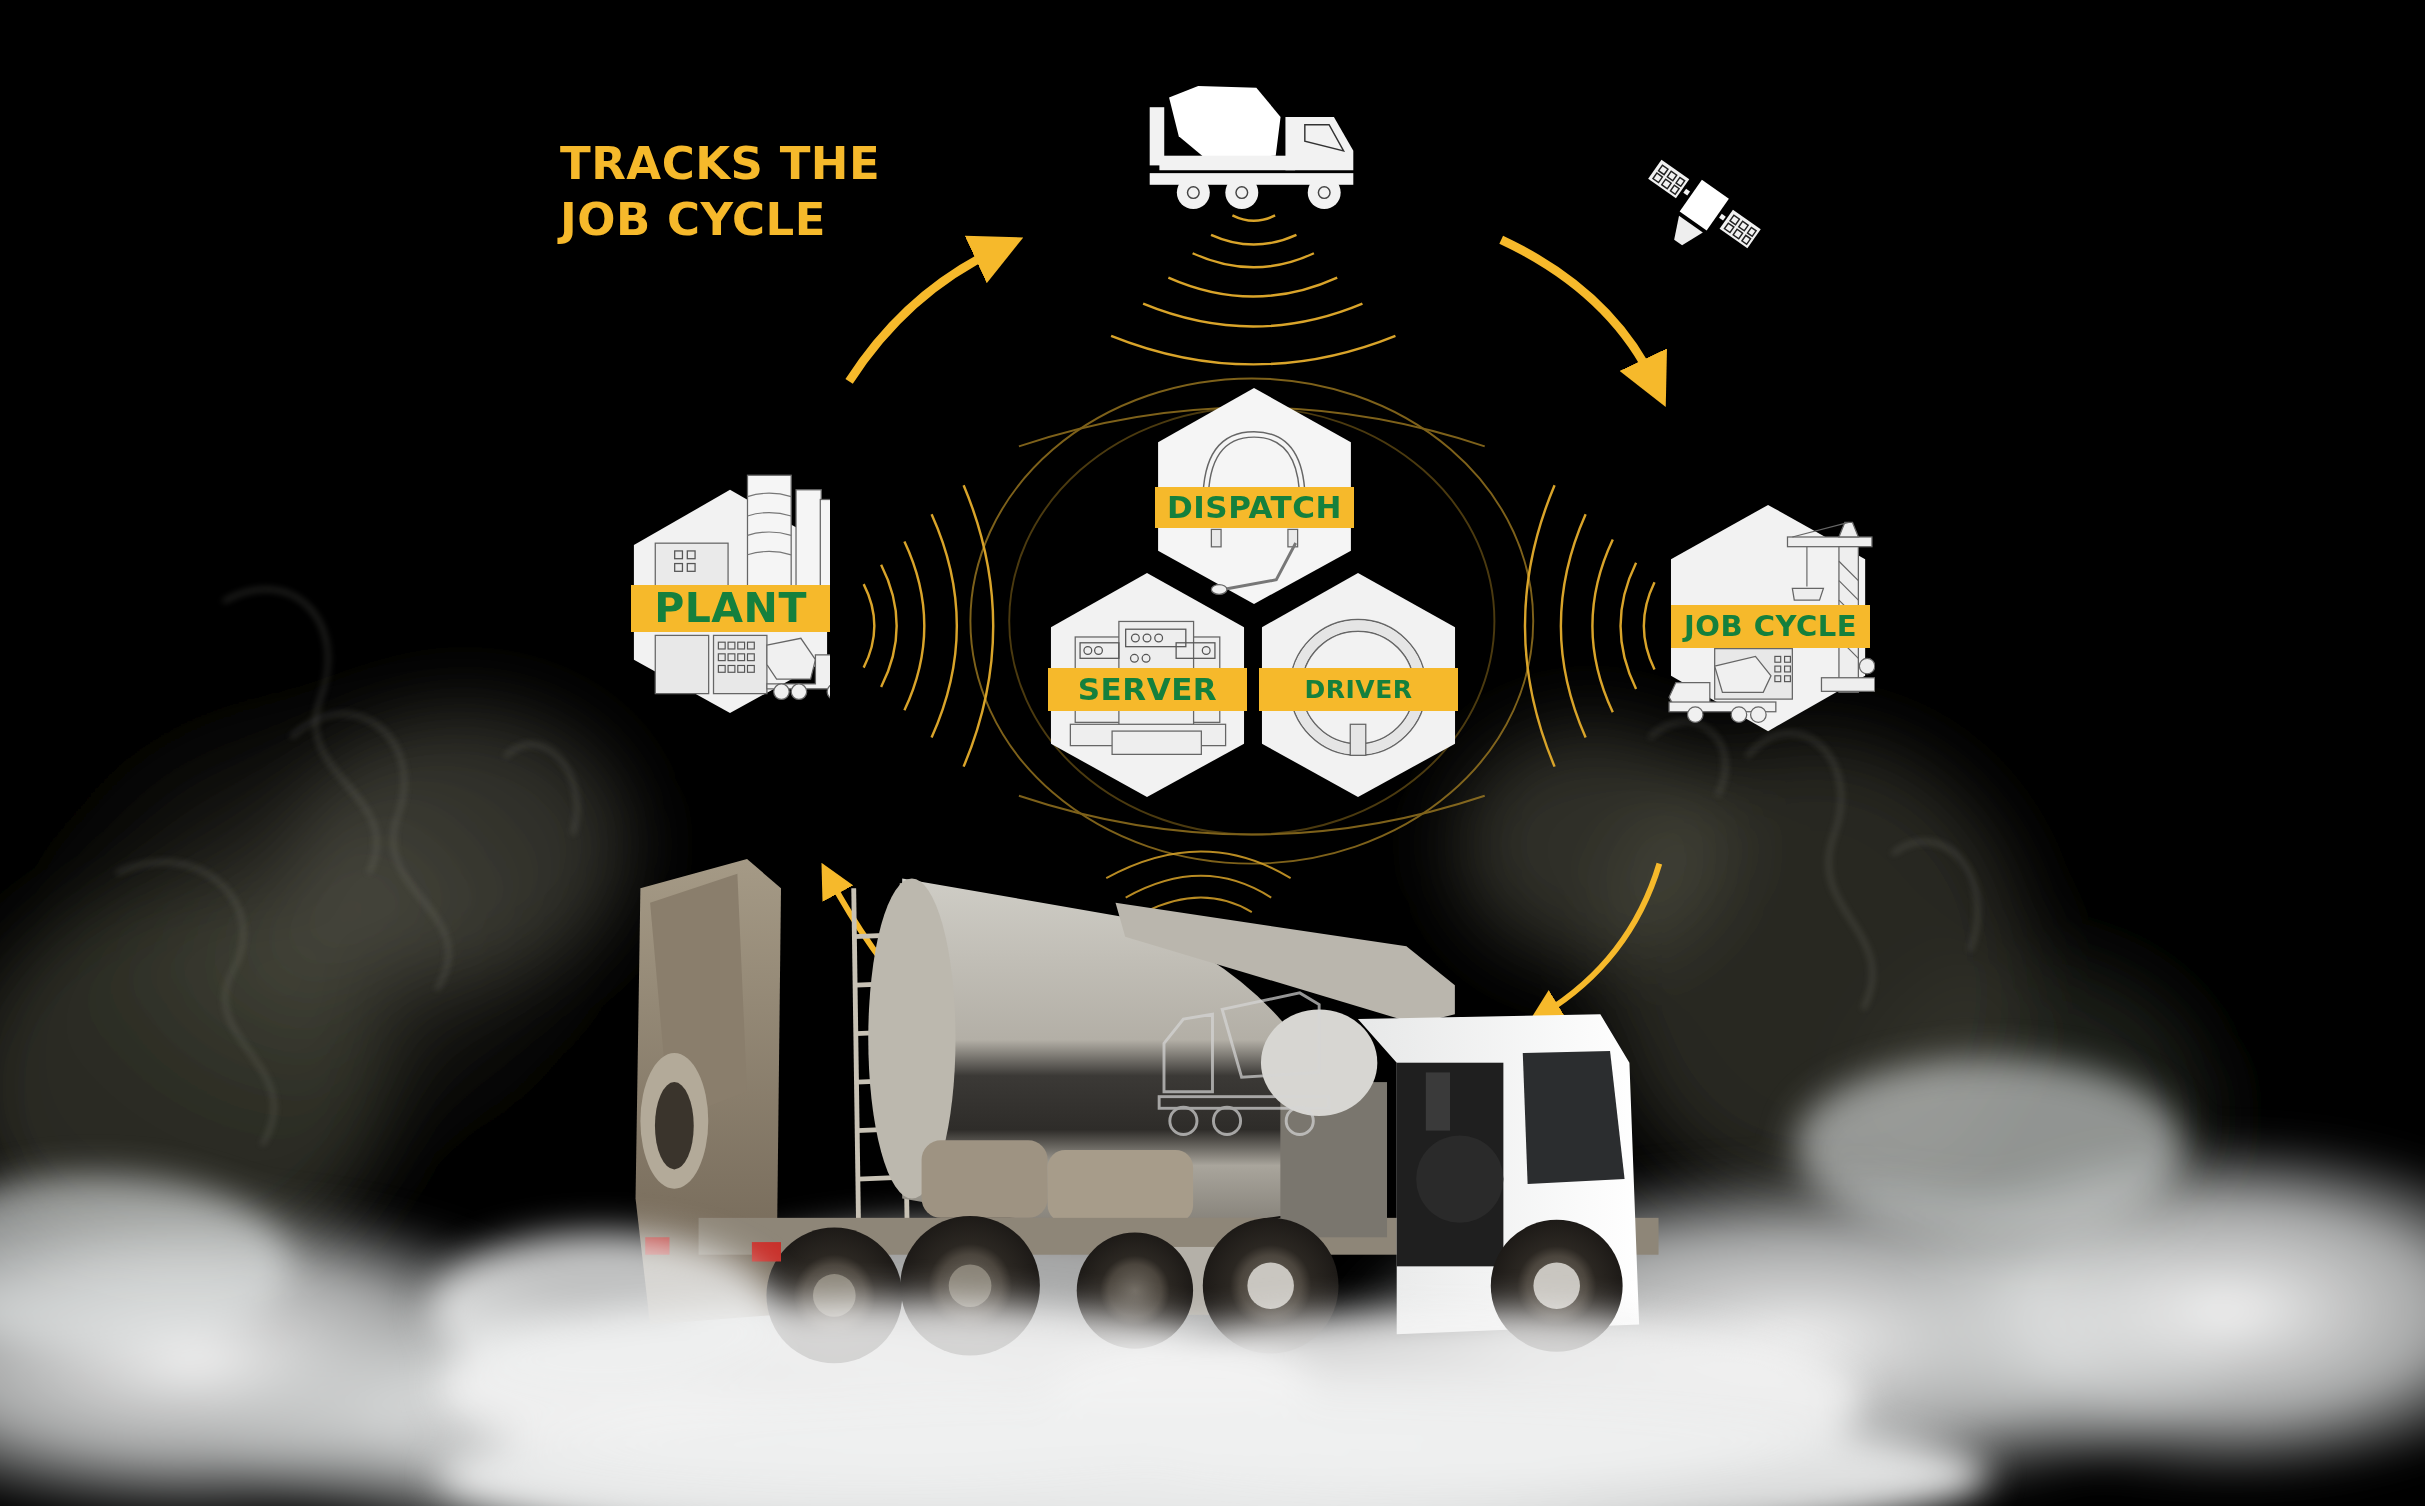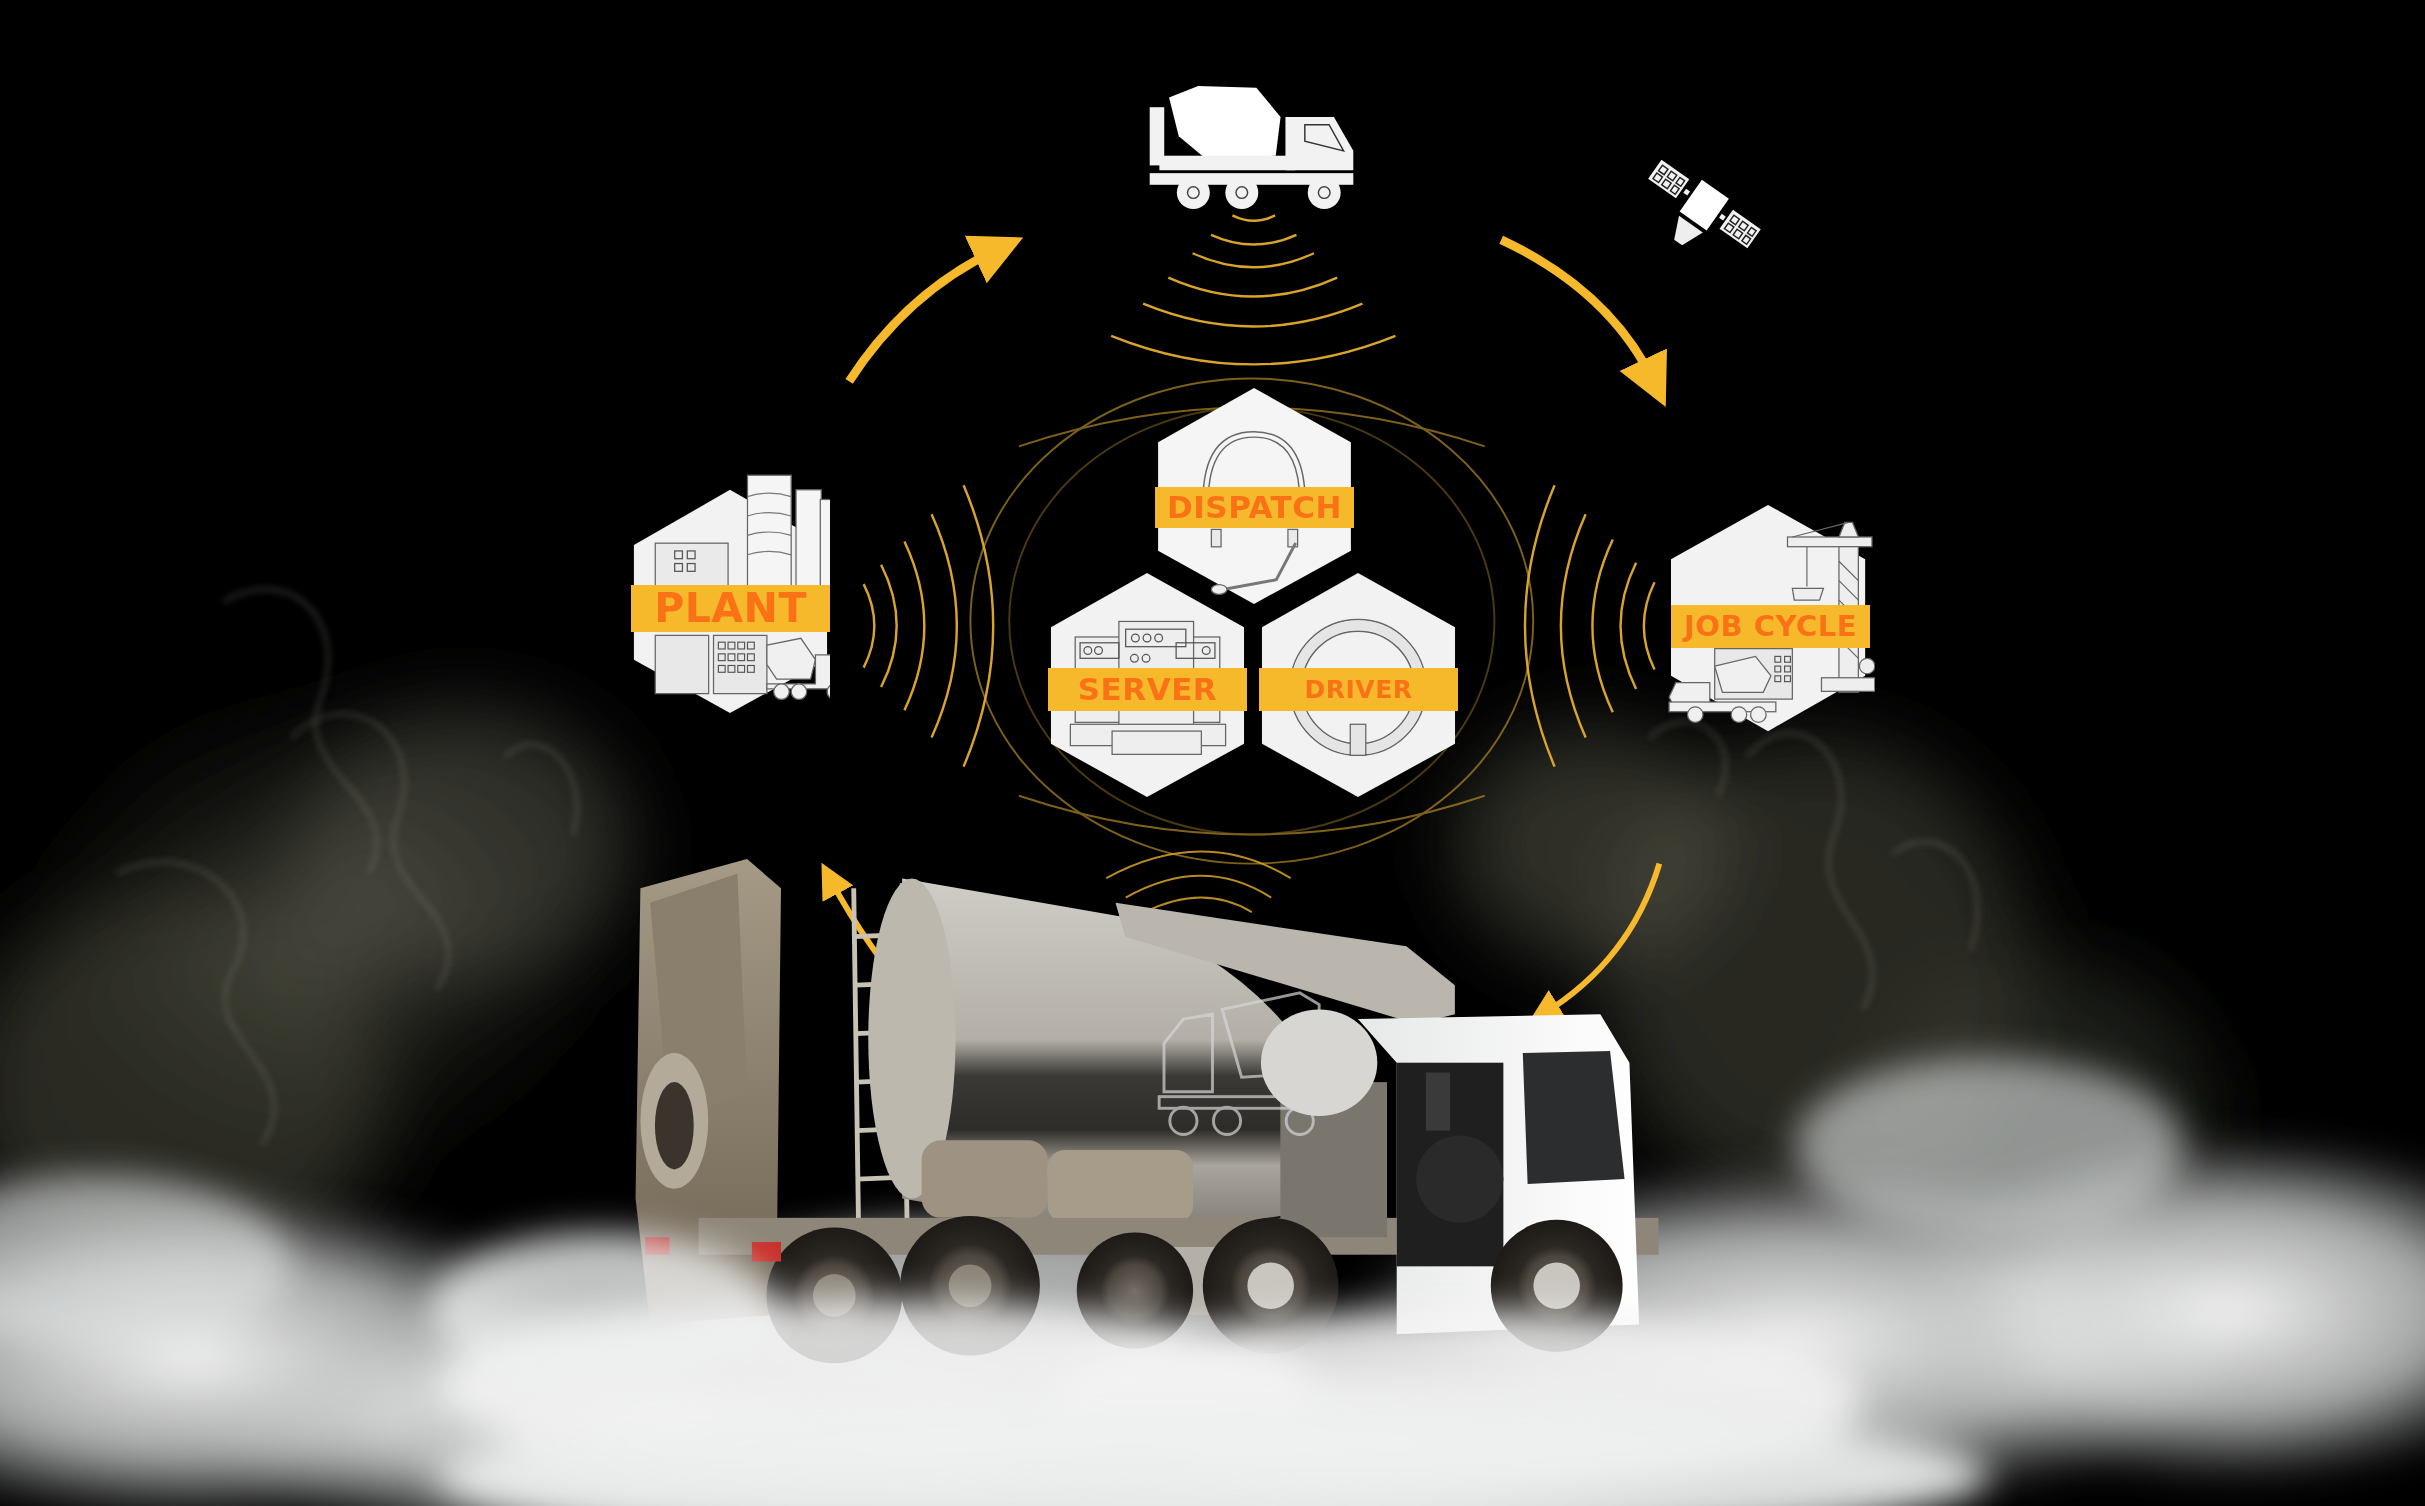--- a/index.html
+++ b/index.html
@@ -13,21 +13,21 @@
     .smoke-layer { position: absolute; inset: 0; }
     .title {
       position: absolute; left: 560px; top: 136px;
       color: #f6b92b; font-weight: bold; font-size: 45px; line-height: 56px;
       letter-spacing: 0.5px; margin: 0;
     }
     .title span { display: block; }
     .hex { position: absolute; }
     .hex-label {
       position: absolute; left: 0; right: 0; text-align: center;
-      color: #f97316; font-weight: bold; letter-spacing: 0.5px;
+      color: #15803d; font-weight: bold; letter-spacing: 0.5px;
       white-space: nowrap;
     }
     .diagram-svg { position: absolute; inset: 0; }
   </style>
 </head>
 <body>
 
 <div class="stage">
 
   <svg class="smoke-layer" width="2426" height="1507" viewBox="0 0 2500 1553">
@@ -130,20 +130,24 @@
     </g>
 
     <g fill="none" stroke="#f6b92b" stroke-width="9" stroke-linecap="butt">
       <path d="M875 393 Q 935 300 1030 256" marker-end="url(#arrowHead)"></path>
       <path d="M1547 247 Q 1660 300 1705 395" marker-end="url(#arrowHead)"></path>
       <path d="M1710 890 Q 1680 990 1590 1045" marker-end="url(#arrowHead)" stroke-width="6"></path>
       <path d="M950 1040 Q 895 980 855 905" marker-end="url(#arrowHead)" stroke-width="6"></path>
     </g>
   </svg>
 
+  <h1 class="title">
+    <span>TRACKS THE</span>
+    <span>JOB CYCLE</span>
+  </h1>
 
   <svg class="hex" style="left:1140px; top:78px;" width="223" height="136" viewBox="0 0 230 140">
     <rect x="10" y="30" width="15" height="60" fill="#f2f2f2"></rect>
     <polygon points="30,20 60,8 120,10 145,40 140,80 70,85 40,60" fill="#fff"></polygon>
     <rect x="20" y="80" width="140" height="15" fill="#f2f2f2"></rect>
     <path d="M150 40 L200 40 L220 75 L220 95 L150 95 Z" fill="#f2f2f2"></path>
     <polygon points="170,48 195,48 210,75 170,65" fill="none" stroke="#333" stroke-width="1.5"></polygon>
     <rect x="10" y="98" width="210" height="12" fill="#f2f2f2"></rect>
     <circle cx="55" cy="118" r="17" fill="#f2f2f2"></circle>
       <circle cx="55" cy="118" r="6" fill="none" stroke="#444" stroke-width="1.5"></circle>

